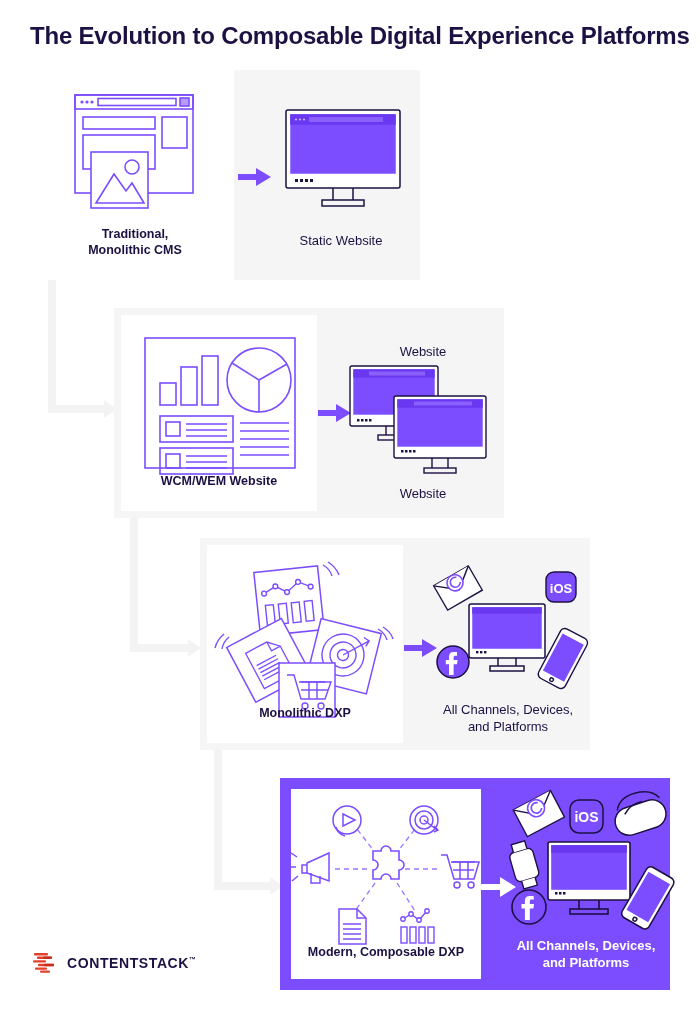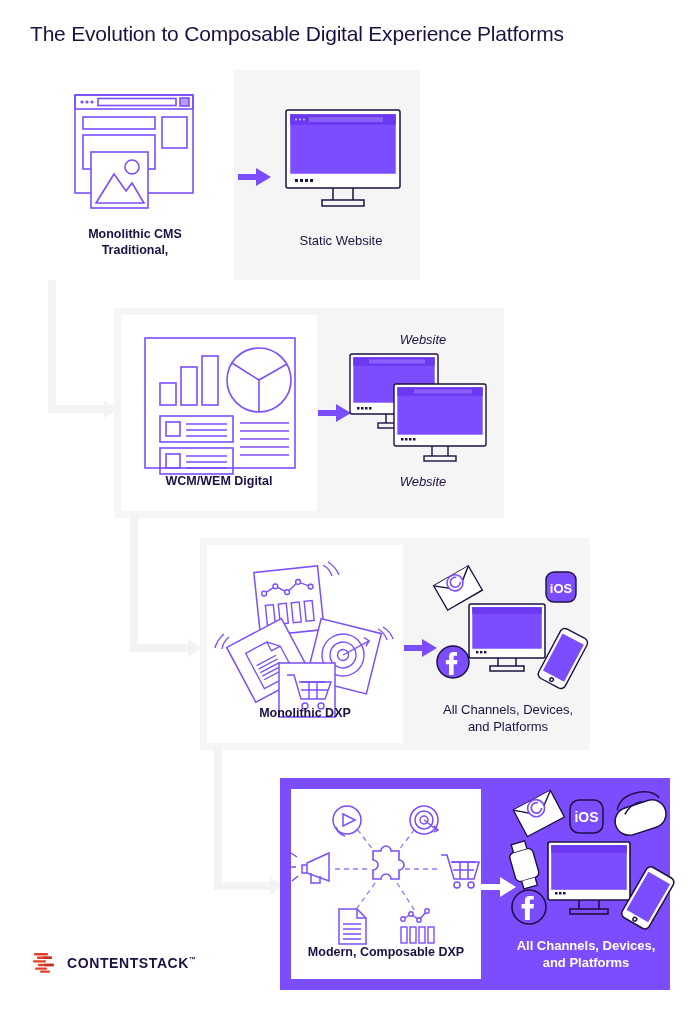--- a/index.html
+++ b/index.html
@@ -11,22 +11,22 @@
     font-family: "Liberation Sans", sans-serif;
     position: relative;
     overflow: hidden;
   }
 
   
   .page-title {
     position: absolute;
     left: 30px;
     top: 22px;
-    font-size: 21px;
-    font-weight: normal;
+    font-size: 24px;
+    font-weight: bold;
     color: #1d1043;
     letter-spacing: -0.2px;
     white-space: nowrap;
   }
 
   
   .stage {
     position: absolute;
     inset: 0;
   }
@@ -141,22 +141,22 @@
             <rect x="47" y="49" width="72" height="34"></rect>
             <rect x="126" y="31" width="25" height="31"></rect>
             <rect x="55" y="66" width="57" height="56" fill="#ffffff"></rect>
             <circle cx="96" cy="81" r="7"></circle>
             <path d="M60 117 L78 88 L90 105 L96 97 L108 117 Z"></path>
           </g>
         </svg>
       </div>
 
       <div class="label left-label" style="top:156px;">
+        <div>Traditional,</div>
         <div>Monolithic CMS</div>
-        <div>Traditional,</div>
       </div>
     </div>
 
     <div class="flow-arrow" style="left:198px; top:95px;">
       <svg width="42" height="24" viewBox="0 0 42 24">
         <path d="M4 9 H22 V3 L37 12 L22 21 V15 H4 Z" fill="#7c4dff"></path>
       </svg>
     </div>
 
     <div style="position:absolute; left:226px; top:0; width:158px; height:210px;">
@@ -206,31 +206,31 @@
             <rect x="39" y="113" width="73" height="26"></rect>
             <rect x="45" y="119" width="14" height="14"></rect>
             <path d="M65 121 h41 M65 127 h41 M65 133 h41"></path>
 
             <path d="M119 88 h49 M119 96 h49 M119 104 h49 M119 112 h49 M119 120 h49"></path>
           </g>
         </svg>
       </div>
 
       <div class="label left-label" style="top:158px;">
-        <div>WCM/WEM Digital</div>
+        <div>WCM/WEM Website</div>
       </div>
     </div>
 
     <div class="flow-arrow" style="left:200px; top:93px;">
       <svg width="42" height="24" viewBox="0 0 42 24">
         <path d="M4 9 H22 V3 L37 12 L22 21 V15 H4 Z" fill="#7c4dff"></path>
       </svg>
     </div>
 
-    <div style="position:absolute; left:228px; top:0; width:162px; height:210px;font-style:italic;">
+    <div style="position:absolute; left:228px; top:12px; width:162px; height:210px;">
       <div class="label right-label" style="top:24px;">
         <div>Website</div>
       </div>
 
       <div class="art" style="top:44px;">
         <svg width="162" height="124" viewBox="0 0 162 124">
 
           <g stroke="#1d1043" stroke-width="1.4" fill="none">
             <rect x="8" y="2" width="88" height="60" rx="2" fill="#ffffff"></rect>
             <rect x="12" y="6" width="80" height="44" fill="#7c4dff" stroke="#7c4dff"></rect>

